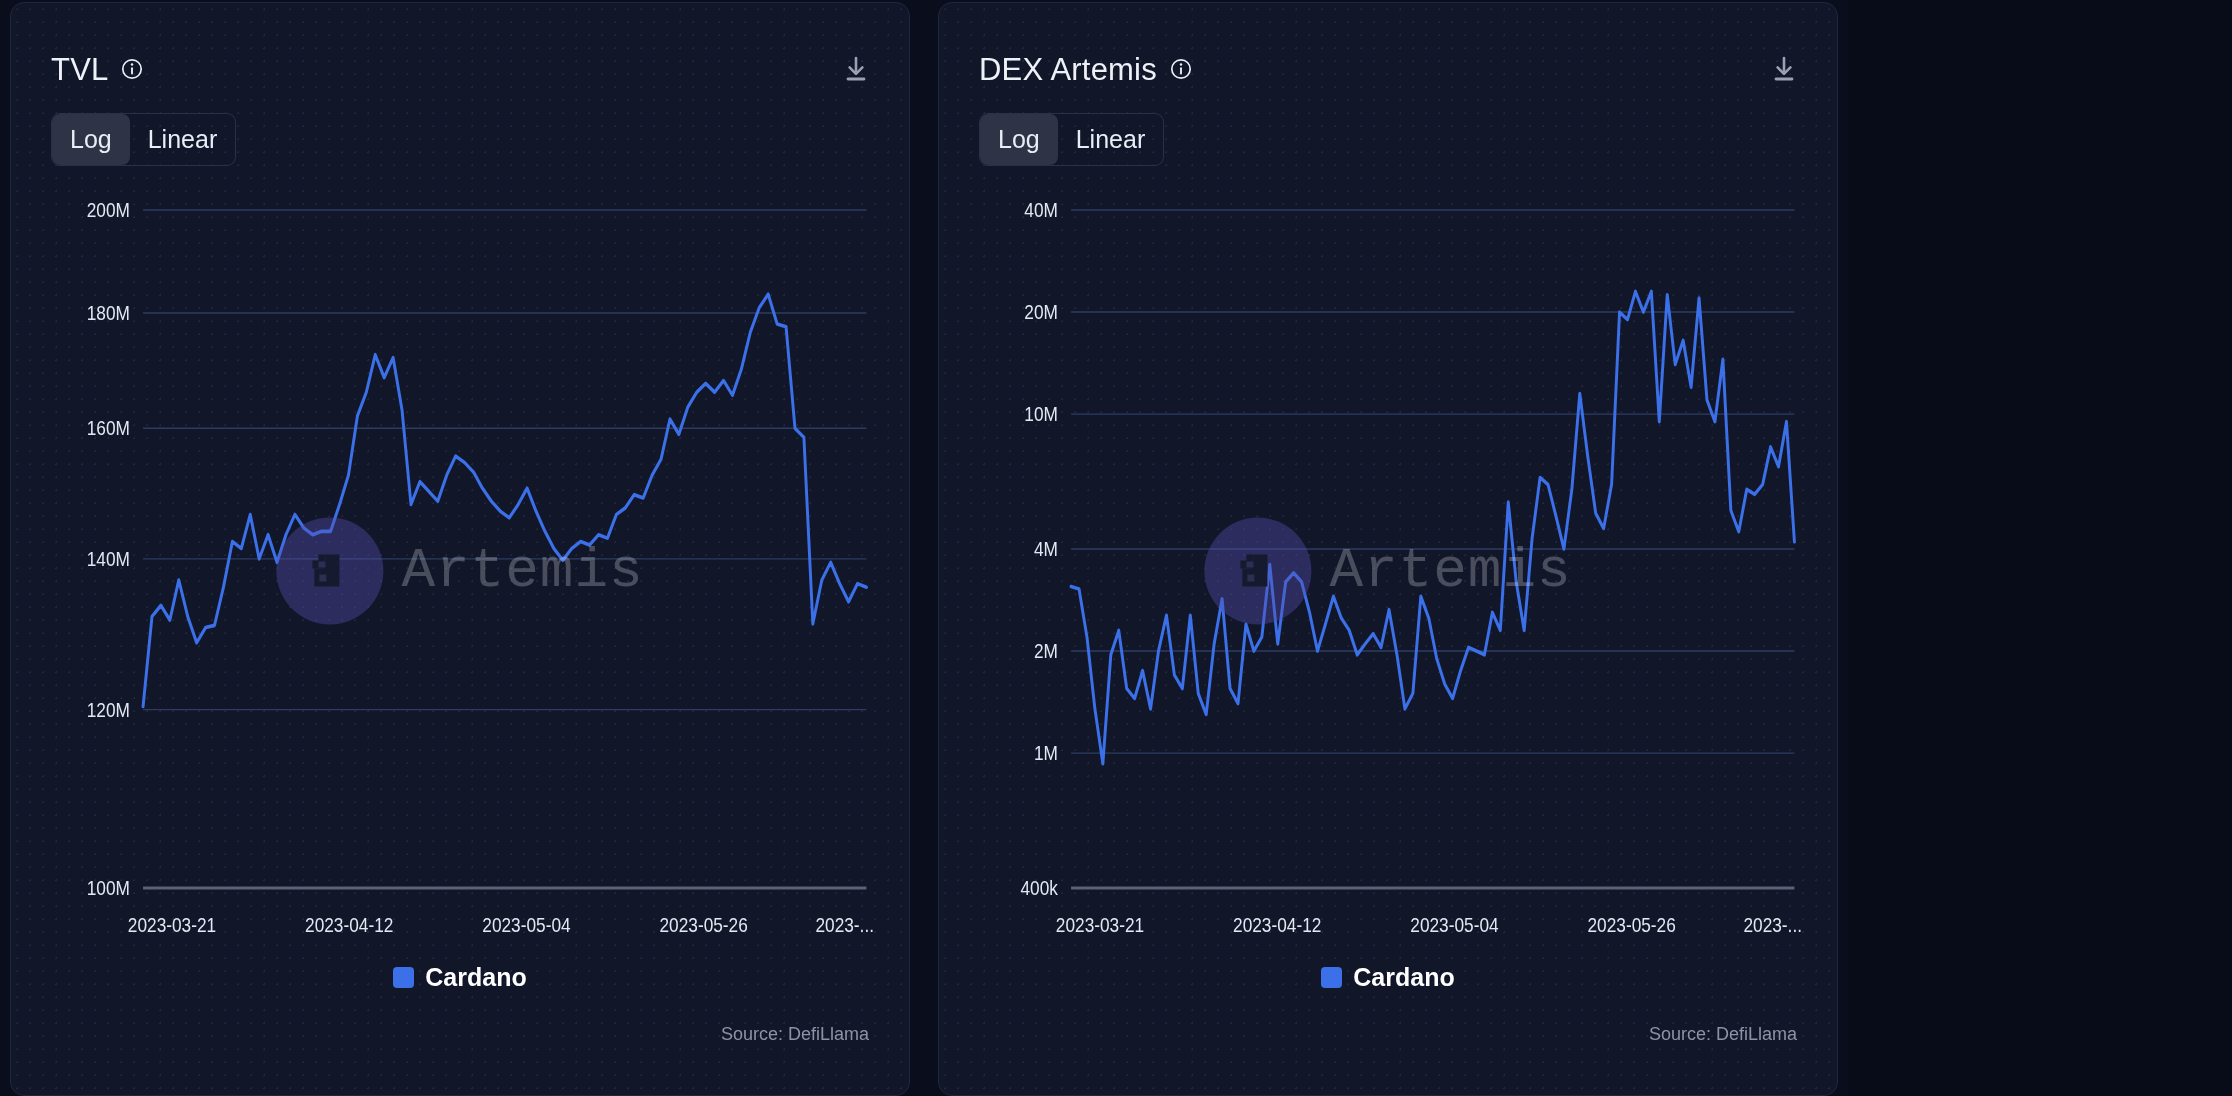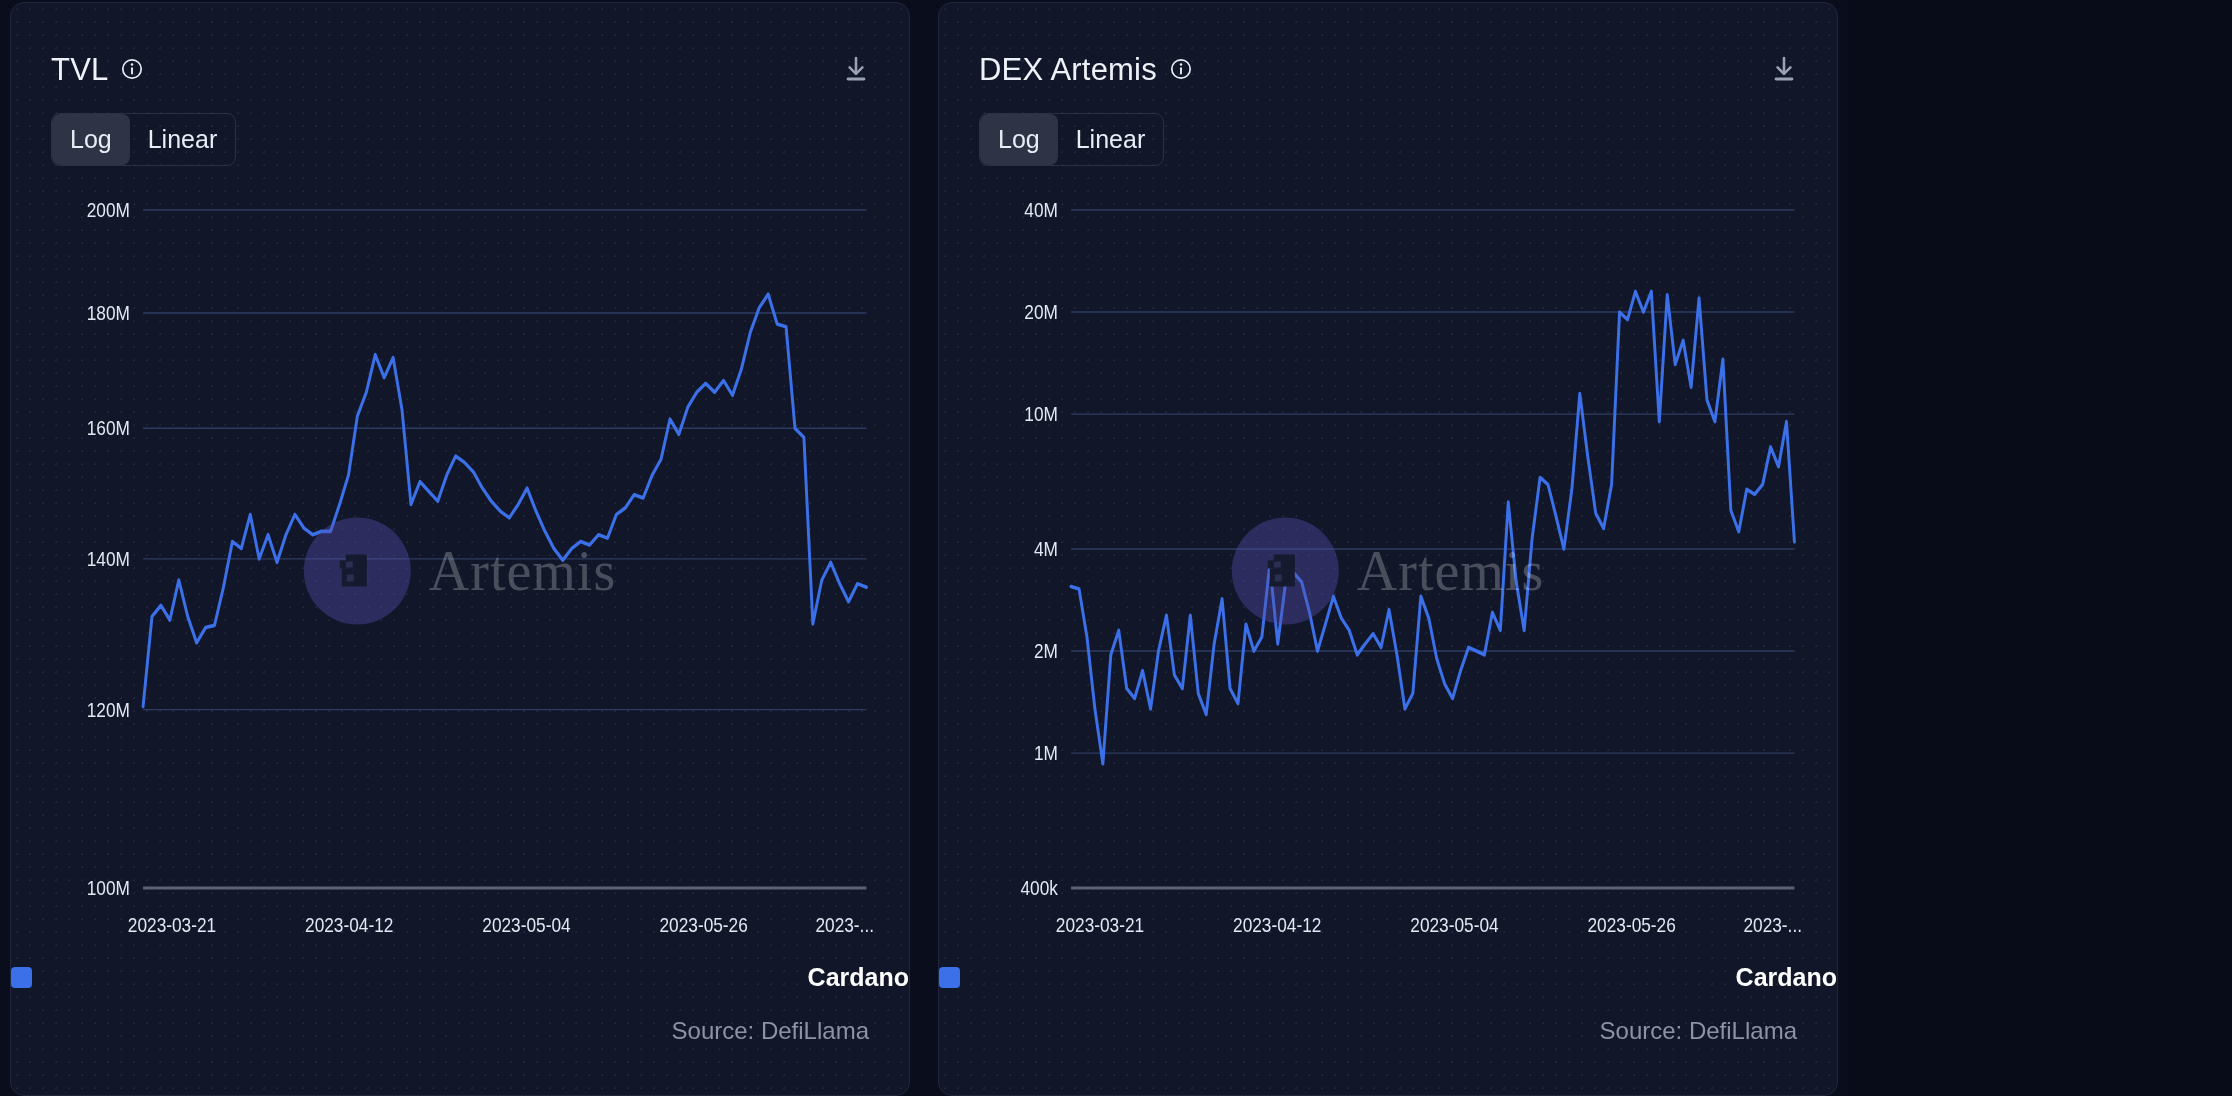--- a/index.html
+++ b/index.html
@@ -129,30 +129,30 @@
   .wm-badge {
     width: 107px; height: 107px;
     border-radius: 50%;
     background: rgba(86,80,175,0.40);
     display: flex; align-items: center; justify-content: center;
   }
   .wm-text {
     color: rgba(255,255,255,0.24);
     font-size: 56px;
     letter-spacing: 1px;
-    font-family: Liberation Serif, serif;
+    font-family: Liberation Mono, monospace;
   }
 
   
   .legend {
     position: absolute;
     left: 0; right: 0;
     top: 962px;
     display: flex;
-    justify-content: space-between;
+    justify-content: center;
     align-items: center;
     gap: 11px;
     cursor: pointer;
   }
   .legend-swatch {
     width: 21px; height: 21px;
     border-radius: 4px;
     flex: 0 0 auto;
   }
   .legend-label {
@@ -160,21 +160,21 @@
     font-size: 25px;
     font-weight: bold;
     line-height: 1;
   }
 
   .source {
     position: absolute;
     right: 40px;
     bottom: 50px;
     color: #8d93a5;
-    font-size: 24px;
+    font-size: 18px;
   }
 </style>
 </head>
 <body>
 
 <div id="app">
   <div class="card left">
 
     <div class="card-header">
       <div class="title-wrap">

